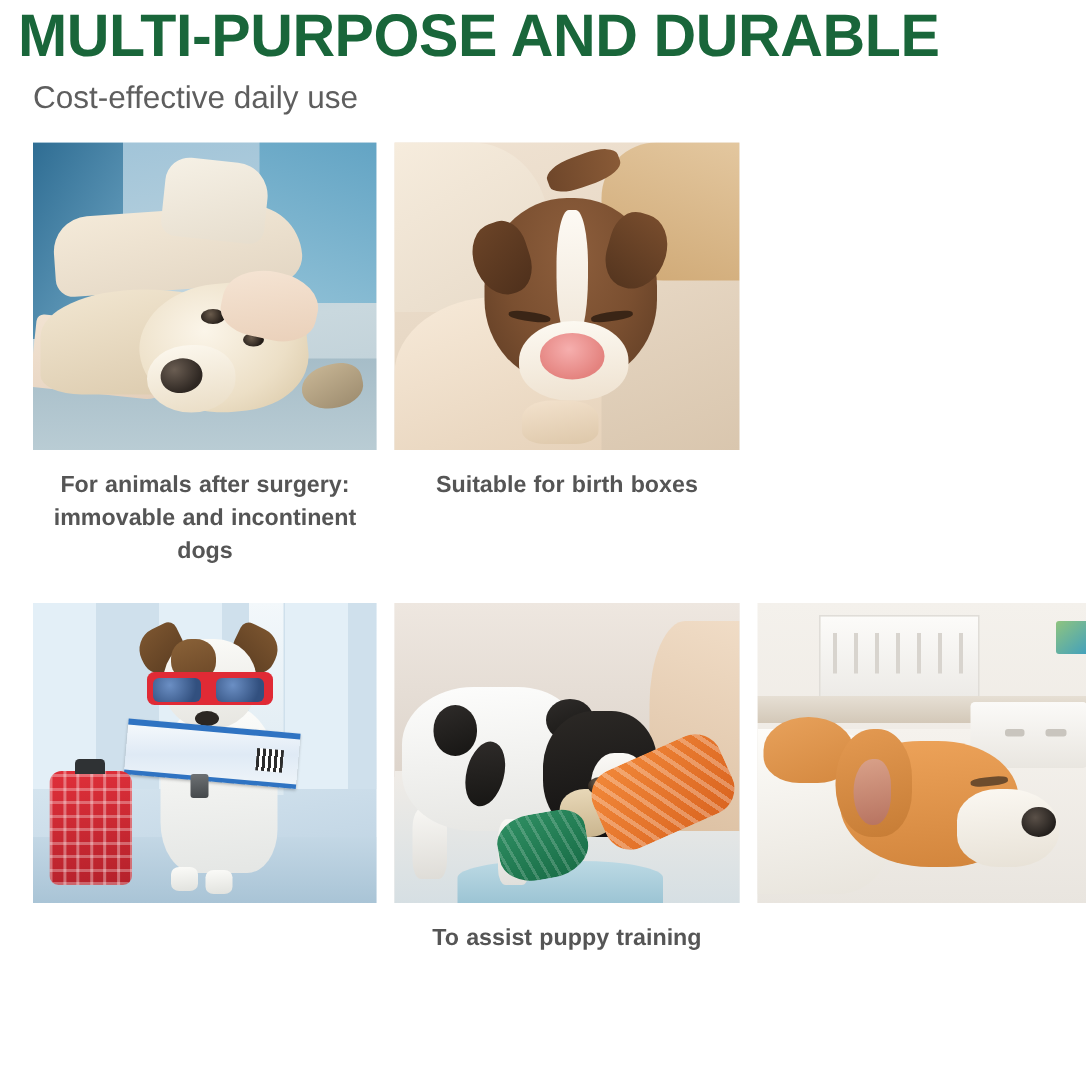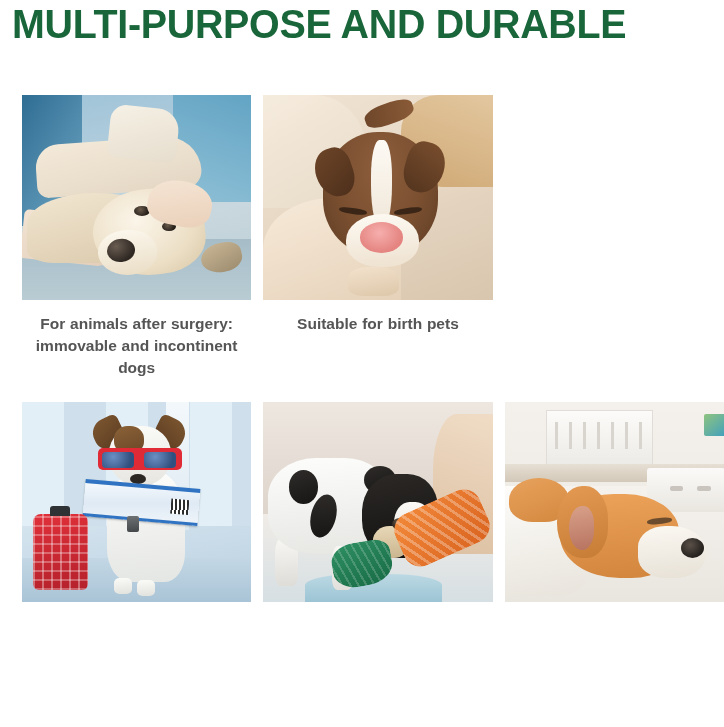--- a/index.html
+++ b/index.html
@@ -533,20 +533,21 @@
     position:absolute; left:62%; top:58%; width:11%; height:3%;
     background:#6d4c2d; border-radius:40%;
     transform: rotate(-6deg);
   }
 </style>
 </head>
 <body>
 
 <div class="header">
   <div class="title">MULTI-PURPOSE AND DURABLE</div>
+  <div class="subtitle">Cost-effective daily use</div>
 </div>
 
 <div class="grid">
 
   <div class="row">
 
     <div class="cell">
       <div class="photo p1">
         <div class="scrub-l"></div>
         <div class="scrub-r"></div>
@@ -575,21 +576,21 @@
         <div class="head"></div>
         <div class="earL"></div>
         <div class="earR"></div>
         <div class="blaze"></div>
         <div class="eyeline a"></div>
         <div class="eyeline b"></div>
         <div class="muzzle"></div>
         <div class="nose"></div>
         <div class="paw"></div>
       </div>
-      <div class="caption">Suitable for birth pets</div>
+      <div class="caption">Suitable for birth boxes</div>
     </div>
 
 
   </div>
 
   <div class="row row2">
 
     <div class="cell">
       <div class="photo p4">
         <div class="win"></div>
@@ -625,20 +626,21 @@
         <div class="spot b"></div>
         <div class="spot c"></div>
         <div class="legF"></div>
         <div class="head"></div>
         <div class="cheek"></div>
         <div class="muzzle"></div>
         <div class="eye"></div>
         <div class="toyO"></div>
         <div class="toyG"></div>
       </div>
+      <div class="caption">To assist puppy training</div>
     </div>
 
     <div class="cell">
       <div class="photo p6">
         <div class="floor"></div>
         <div class="cabinet"></div>
         <div class="artwork"></div>
         <div class="counter"></div>
         <div class="unit"></div>
         <div class="knob a"></div>

